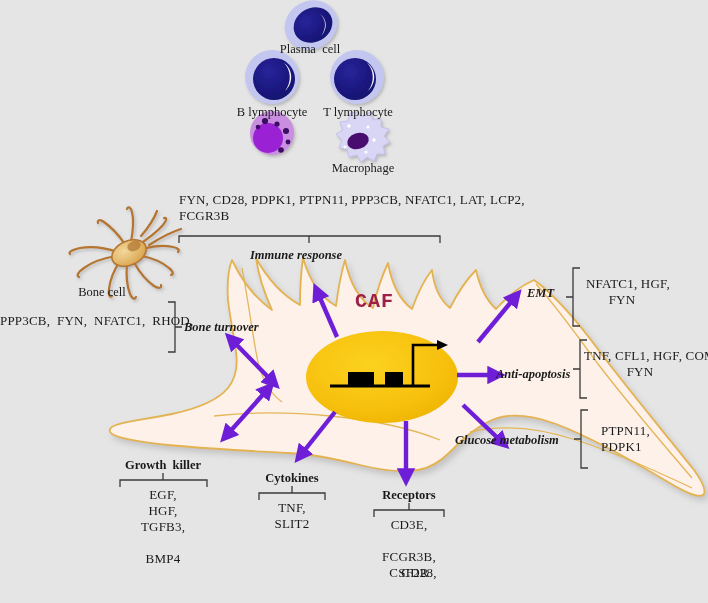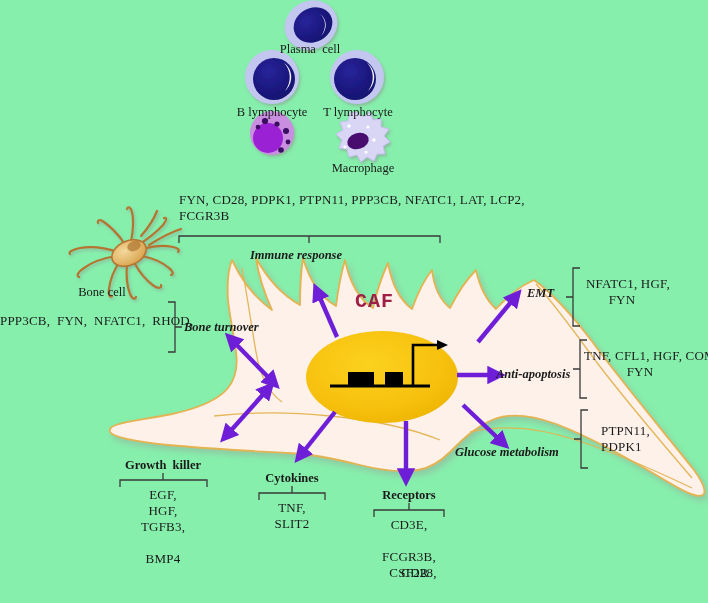--- a/index.html
+++ b/index.html
@@ -8,21 +8,21 @@
     padding: 0;
     background: #ffffff;
   }
   body {
     font-family: "Liberation Serif", "DejaVu Serif", serif;
   }
   #canvas {
     position: relative;
     width: 708px;
     height: 603px;
-    background: #86efac;
+    background: #e5e5e5;
     overflow: hidden;
   }
   #figure-svg {
     position: absolute;
     left: 0;
     top: 0;
     width: 708px;
     height: 603px;
   }
   .txt {
@@ -266,21 +266,21 @@
   <div class="txt caf-label" style="left:355px; top:290px; color:#9e1f45;">CAF</div>
 
   <div class="txt func-label" style="left:527px; top:286px;">EMT</div>
   <div class="txt gene-list" style="left:586px; top:276px;">NFATC1, HGF,</div>
   <div class="txt gene-list center" style="left:586px; top:292px; width:72px;">FYN</div>
 
   <div class="txt func-label" style="left:496px; top:367px;">Anti-apoptosis</div>
   <div class="txt gene-list" style="left:584px; top:348px;">TNF, CFL1, HGF, COMP,</div>
   <div class="txt gene-list center" style="left:584px; top:364px; width:112px;">FYN</div>
 
-  <div class="txt func-label" style="left:455px; top:433px;margin-top:12px;">Glucose metabolism</div>
+  <div class="txt func-label" style="left:455px; top:433px;">Glucose metabolism</div>
   <div class="txt gene-list" style="left:601px; top:423px;">PTPN11,</div>
   <div class="txt gene-list" style="left:601px; top:439px;">PDPK1</div>
 
   <div class="txt cat-label center" style="left:113px; top:458px; width:100px;">Growth  killer</div>
   <div class="txt gene-list center" style="left:118px; top:487px; width:90px;">EGF,</div>
   <div class="txt gene-list center" style="left:118px; top:503px; width:90px;">HGF,</div>
   <div class="txt gene-list center" style="left:118px; top:519px; width:90px;">TGFB3,</div>
   <div class="txt gene-list center" style="left:118px; top:535px; width:90px;margin-top:16px;">BMP4</div>
 
   <div class="txt cat-label center" style="left:252px; top:471px; width:80px;">Cytokines</div>

